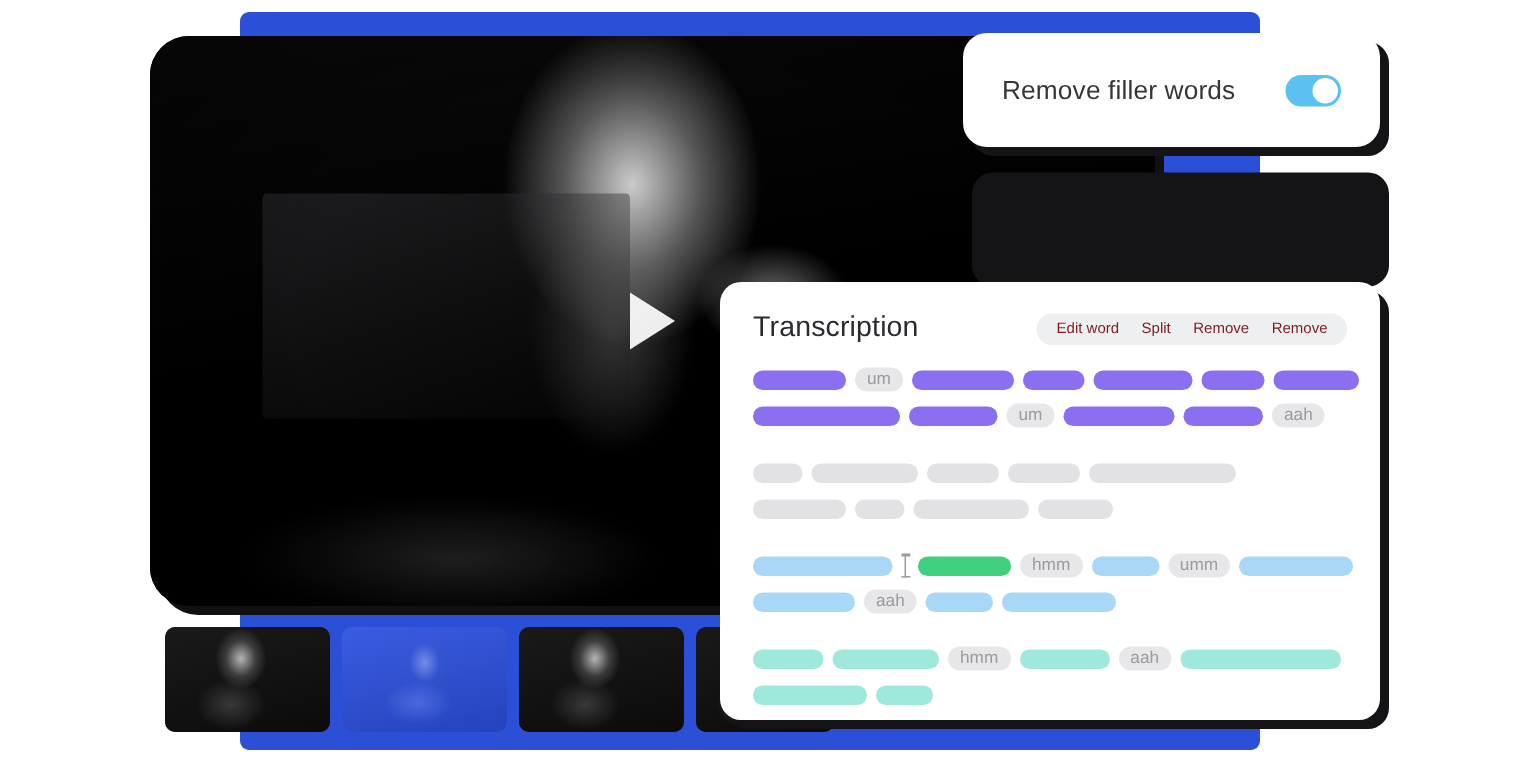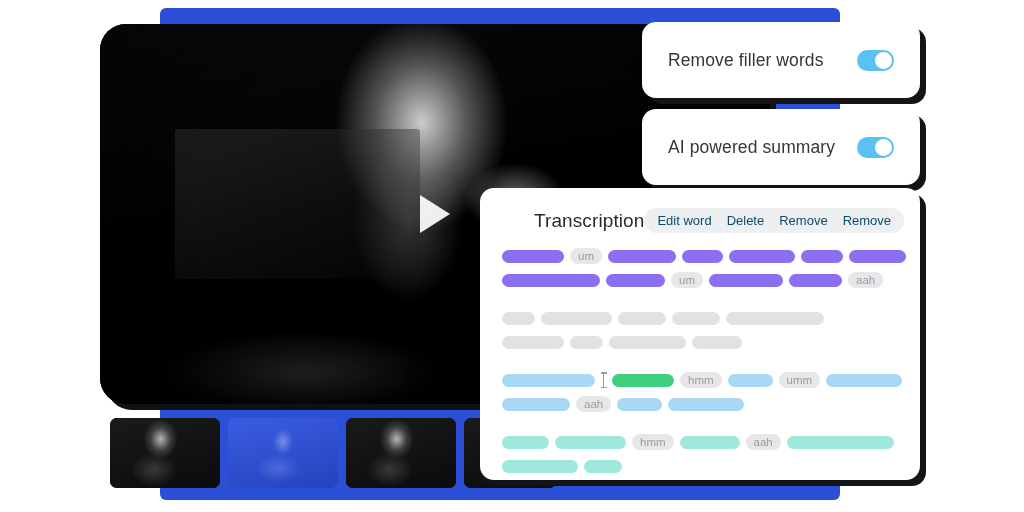--- a/index.html
+++ b/index.html
@@ -183,40 +183,39 @@
     top: 188px;
     width: 440px;
     height: 292px;
     padding: 0;
     box-sizing: border-box;
   }
   .tr-head {
     display: flex;
     align-items: center;
     padding: 20px 22px 0 22px;
-    margin-left: 32px;
   }
   .tr-title {
     font-size: 19px;
     color: #2a2b2f;
     letter-spacing: 0.1px;
     flex: 0 0 auto;
   }
   .tr-actions {
     margin-left: auto;
     background: #eeeff1;
     border-radius: 14px;
     padding: 5px 13px;
     display: flex;
     gap: 15px;
     align-items: center;
   }
   .tr-action {
-    font-size: 13px;
-    color: #0c4a6e;
+    font-size: 10px;
+    color: #7f1d1d;
     white-space: nowrap;
   }
 
   .tr-body {
     padding: 14px 22px 0 22px;
   }
   .tr-group { margin-bottom: 4px; }
   .tr-line {
     display: flex;
     align-items: center;
@@ -292,43 +291,37 @@
     </div>
     <div class="thumb">
       <div class="tphoto"></div>
     </div>
     <div class="thumb partial">
       <div class="tphoto"></div>
     </div>
   </div>
 
   <div class="card-shadow" style="left:648px; top:28px; width:278px; height:76px;"></div>
-  <div class="card toggle-card" style="left:642px; top:22px; width:278px; height:76px;">
+  <div class="card toggle-card" style="left:642px; top:22px; width:278px; height:76px;border-radius:16px;">
     <span class="toggle-label">Remove filler words</span>
     <span class="switch">
       <span class="knob"></span>
     </span>
   </div>
 
   <div class="card-shadow" style="left:648px; top:115px; width:278px; height:76px;"></div>
-  <div class="card toggle-card" style="left:642px; top:109px; width:278px; height:76px;">
-    <span class="toggle-label">AI powered summary</span>
-    <span class="switch">
-      <span class="knob"></span>
-    </span>
-  </div>
 
   <div class="card-shadow" style="left:486px; top:194px; width:440px; height:292px;"></div>
   <div class="card transcription-card">
 
     <div class="tr-head">
       <span class="tr-title">Transcription</span>
       <div class="tr-actions">
         <span class="tr-action">Edit word</span>
-        <span class="tr-action">Delete</span>
+        <span class="tr-action">Split</span>
         <span class="tr-action">Remove</span>
         <span class="tr-action">Remove</span>
       </div>
     </div>
 
     <div class="tr-body" id="tr-body">
         <div class="tr-group">
           <div class="tr-line">
             <span class="w purple" style="width: 62px;"></span>
             <span class="filler">um</span>

